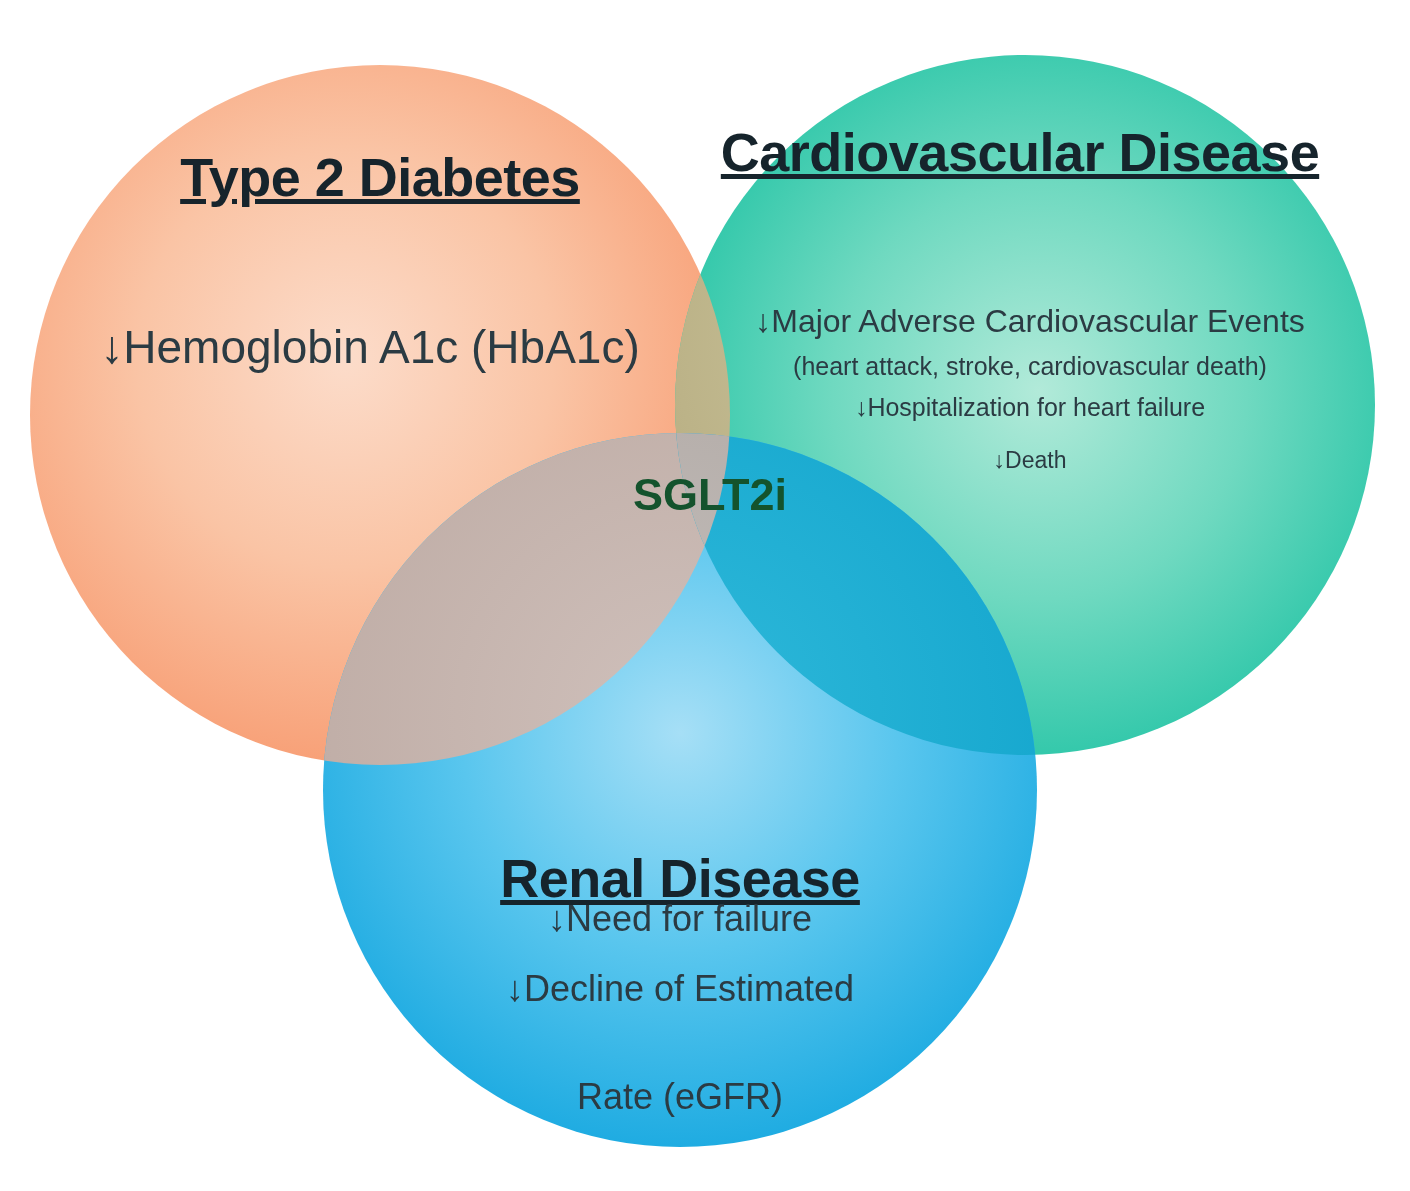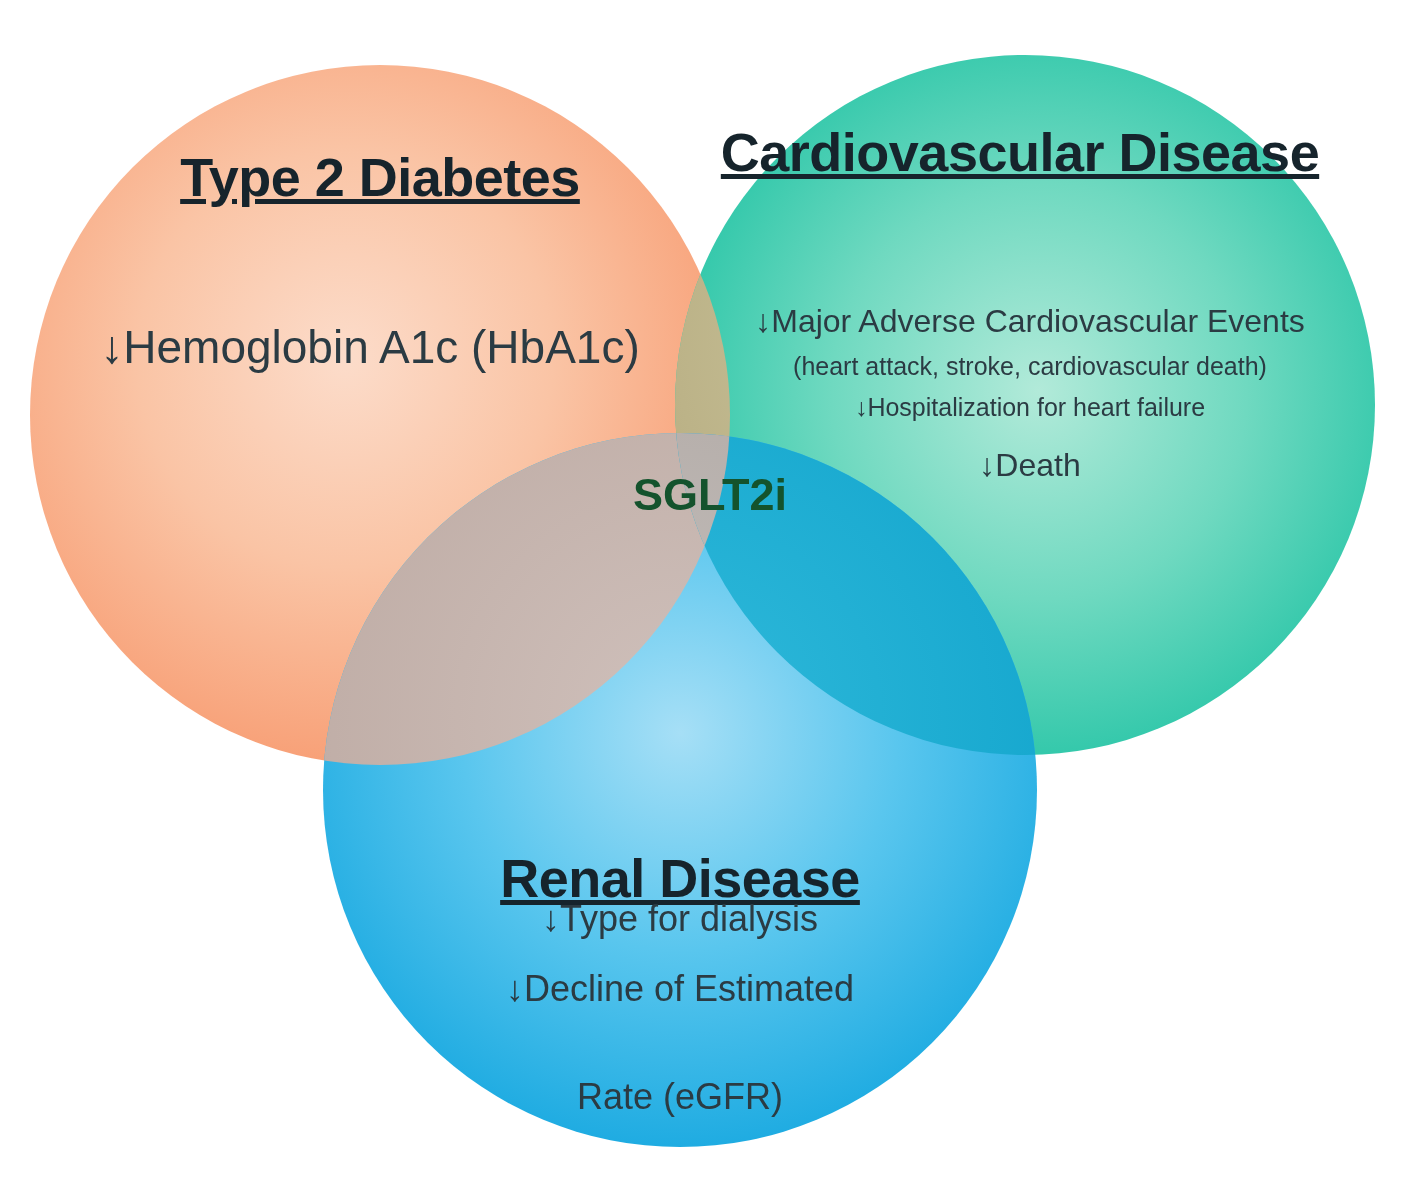--- a/index.html
+++ b/index.html
@@ -18,21 +18,21 @@
   
   #t2d-title{left:0px;top:146px;width:760px;font-size:54px;letter-spacing:-0.5px;}
   #t2d-line1{left:0px;top:320px;width:740px;font-size:46px;}
 
   
   #cvd-title{left:700px;top:122px;width:640px;font-size:54px;letter-spacing:-0.5px;
              white-space:normal;line-height:1.12;}
   #cvd-line1{left:700px;top:303px;width:660px;font-size:32px;text-align:center;}
   #cvd-line2{left:700px;top:352px;width:660px;font-size:25px;}
   #cvd-line3{left:700px;top:393px;width:660px;font-size:25px;}
-  #cvd-line4{left:700px;top:447px;width:660px;font-size:32px;}
+  #cvd-line4{left:700px;top:447px;width:660px;font-size:23px;}
 
   
   #rd-title{left:330px;top:800px;width:700px;font-size:54px;letter-spacing:-0.5px;margin-top:47px;}
   #rd-line1{left:330px;top:898px;width:700px;font-size:36px;}
   #rd-line2{left:330px;top:968px;width:700px;font-size:36px;}
   #rd-line3{left:330px;top:1026px;width:700px;font-size:36px;}
   #rd-line4{left:330px;top:1076px;width:700px;font-size:36px;}
 
   
   #center-lbl{left:530px;top:468px;width:360px;font-size:45px;font-weight:bold;color:#14532d;}
@@ -111,19 +111,19 @@
   <div class="lbl title" id="t2d-title">Type 2 Diabetes</div>
   <div class="lbl body-txt" id="t2d-line1">↓Hemoglobin A1c (HbA1c)</div>
 
   <div class="lbl title" id="cvd-title">Cardiovascular Disease</div>
   <div class="lbl body-txt" id="cvd-line1">↓Major Adverse Cardiovascular Events</div>
   <div class="lbl body-txt" id="cvd-line2">(heart attack, stroke, cardiovascular death)</div>
   <div class="lbl body-txt" id="cvd-line3">↓Hospitalization for heart failure</div>
   <div class="lbl body-txt" id="cvd-line4">↓Death</div>
 
   <div class="lbl title" id="rd-title">Renal Disease</div>
-  <div class="lbl body-txt" id="rd-line1">↓Type for dialysis</div>
+  <div class="lbl body-txt" id="rd-line1">↓Need for failure</div>
   <div class="lbl body-txt" id="rd-line2">↓Decline of Estimated</div>
   <div class="lbl body-txt" id="rd-line4">Rate (eGFR)</div>
 
   <div class="lbl" id="center-lbl">SGLT2i</div>
 
 </div>
 
 </body></html>

